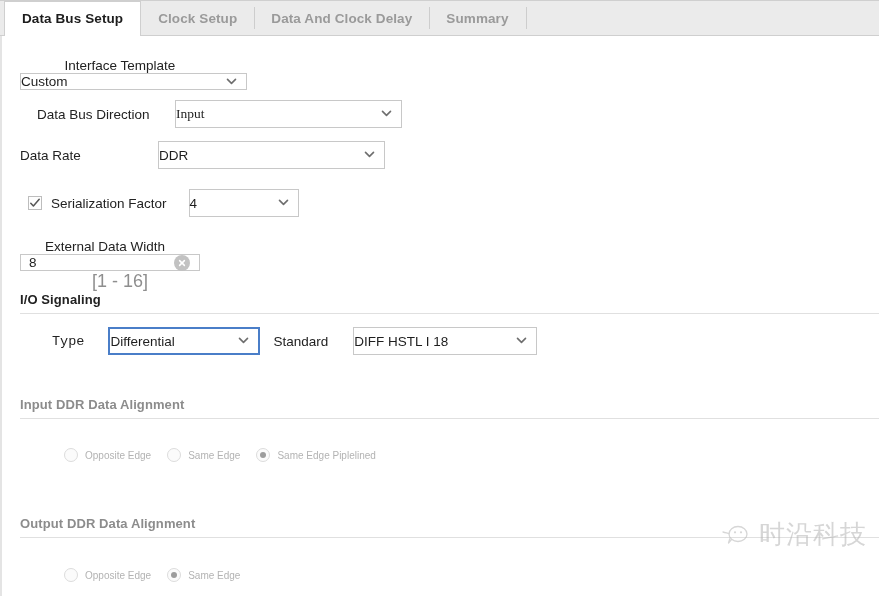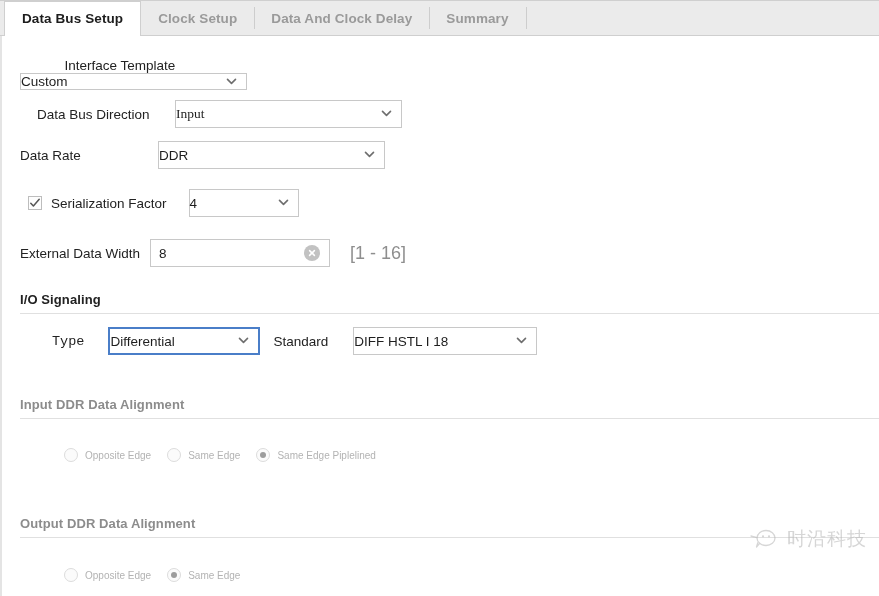--- a/index.html
+++ b/index.html
@@ -253,21 +253,21 @@
     right: 12px;
     bottom: 8px;
     display: flex;
     align-items: center;
     opacity: 0.55;
     pointer-events: none;
   }
   .wm-icon { margin-right: 7px; }
   .wm-icon svg { display: block; }
   .wm-text {
-    font-size: 19px;
+    font-size: 26px;
     color: #b5b5b5;
     font-family: "DejaVu Sans", sans-serif;
     letter-spacing: 1px;
   }
 </style>
 </head>
 <body>
 
 <div id="app">
 
@@ -339,21 +339,21 @@
         <div class="select" style="width:110px;">
           <span>4</span>
           <span class="chev">
             <svg width="11" height="11" viewBox="0 0 11 11">
                 <path d="M1.5 3.4 L5.5 7.4 L9.5 3.4" fill="none" stroke="#6e6e6e" stroke-width="1.6" stroke-linecap="round" stroke-linejoin="round"></path>
               </svg>
           </span>
         </div>
       </div>
 
-      <div class="frow" style="left:18px; top:203px;">
+      <div class="frow" style="left:18px; top:203px;flex-direction:column;">
         <div class="flabel" style="margin-right:10px;">External Data Width</div>
         <div class="textinput" style="width:180px;">
           <span>8</span>
           <span class="clear-icon">
             <svg width="10" height="10" viewBox="0 0 10 10">
                 <path d="M2.6 2.6 L7.4 7.4 M7.4 2.6 L2.6 7.4" fill="none" stroke="#ffffff" stroke-width="1.5" stroke-linecap="round"></path>
               </svg>
           </span>
         </div>
         <div class="hint">[1 - 16]</div>

